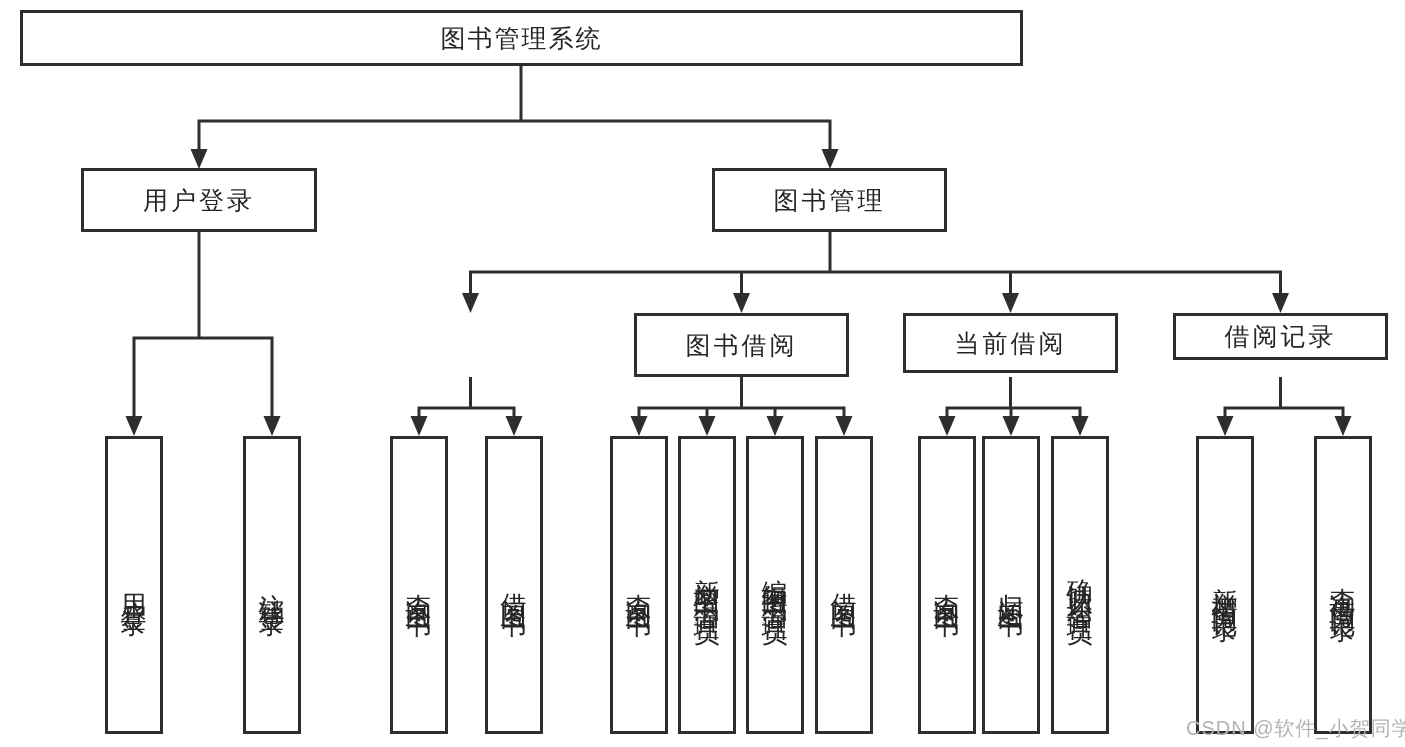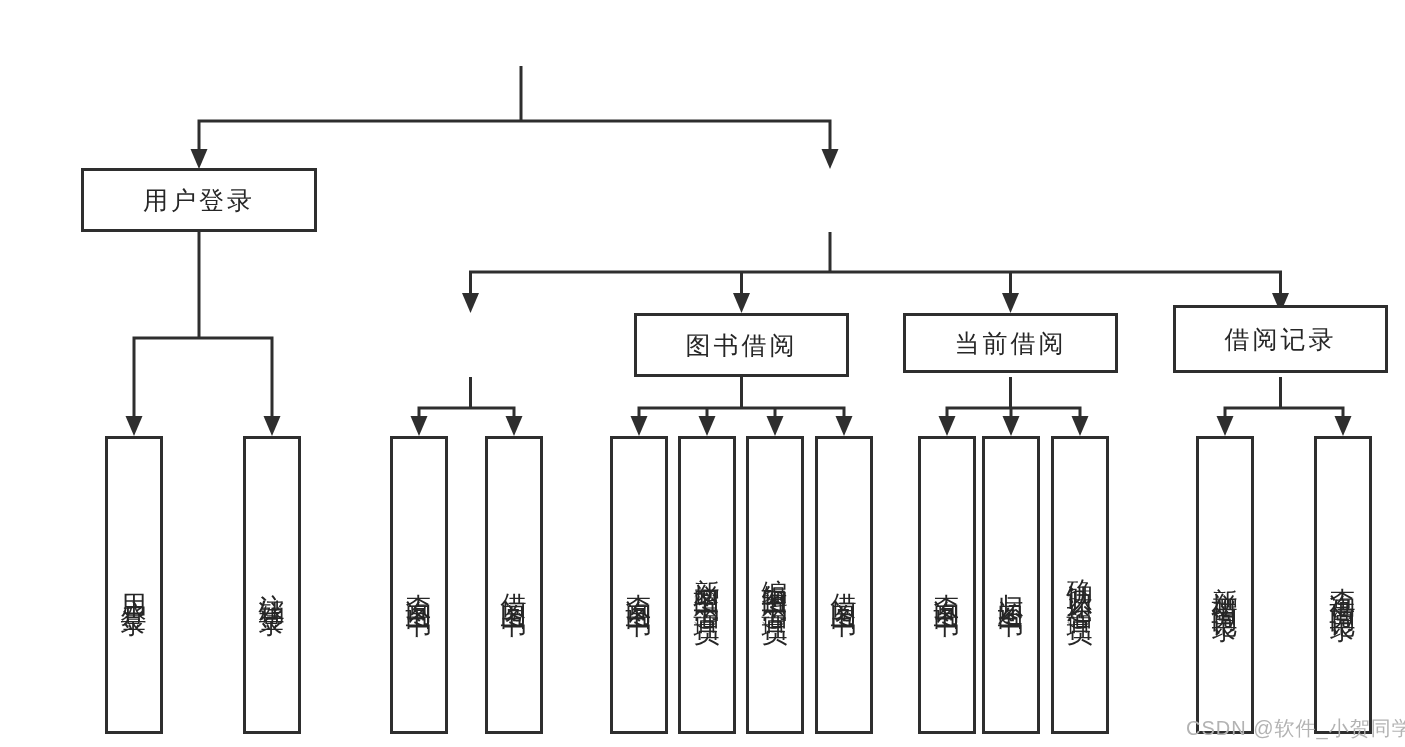--- a/index.html
+++ b/index.html
@@ -72,26 +72,28 @@
       <polygon points="766.5,416 783.5,416 775,436"></polygon>
       <polygon points="835.5,416 852.5,416 844,436"></polygon>
       <polygon points="938.5,416 955.5,416 947,436"></polygon>
       <polygon points="1002.5,416 1019.5,416 1011,436"></polygon>
       <polygon points="1071.5,416 1088.5,416 1080,436"></polygon>
       <polygon points="1216.5,416 1233.5,416 1225,436"></polygon>
       <polygon points="1334.5,416 1351.5,416 1343,436"></polygon>
     </g>
   </svg>
 
+  <div class="box h root-box" style="left:20px;top:10px;width:1003px;height:56px">图书管理系统</div>
 
   <div class="box h" style="left:81px;top:168px;width:236px;height:64px">用户登录</div>
+  <div class="box h" style="left:712px;top:168px;width:235px;height:64px">图书管理</div>
 
   <div class="box h" style="left:634px;top:313px;width:215px;height:64px">图书借阅</div>
   <div class="box h" style="left:903px;top:313px;width:215px;height:60px">当前借阅</div>
-  <div class="box h" style="left:1173px;top:305px;width:215px;height:68px">借阅记录</div>
+  <div class="box h" style="left:1173px;top:313px;width:215px;height:47px">借阅记录</div>
 
   <div class="box v" style="left:105px;top:436px;width:58px;height:298px">用户登录</div>
   <div class="box v" style="left:243px;top:436px;width:58px;height:298px">注销登录</div>
 
   <div class="box v" style="left:390px;top:436px;width:58px;height:298px">查询图书</div>
   <div class="box v" style="left:485px;top:436px;width:58px;height:298px">借阅图书</div>
 
   <div class="box v" style="left:610px;top:436px;width:58px;height:298px">查询图书</div>
   <div class="box v" style="left:678px;top:436px;width:58px;height:298px">新增图书（管理员）</div>
   <div class="box v" style="left:746px;top:436px;width:58px;height:298px">编辑图书（管理员）</div>

